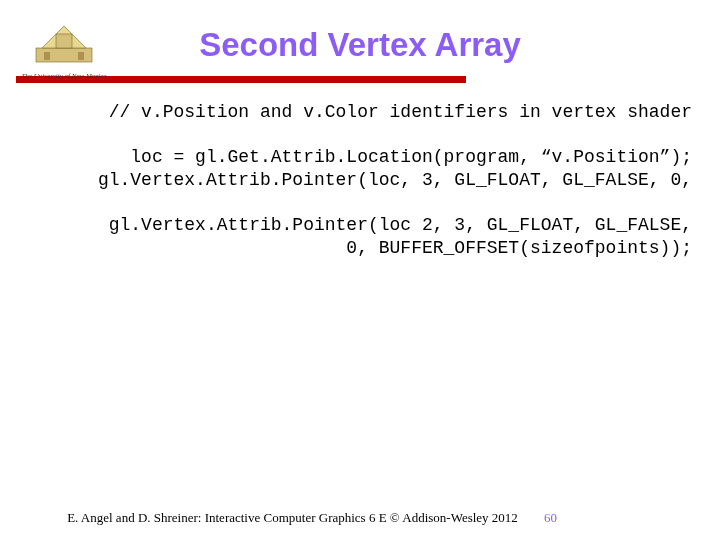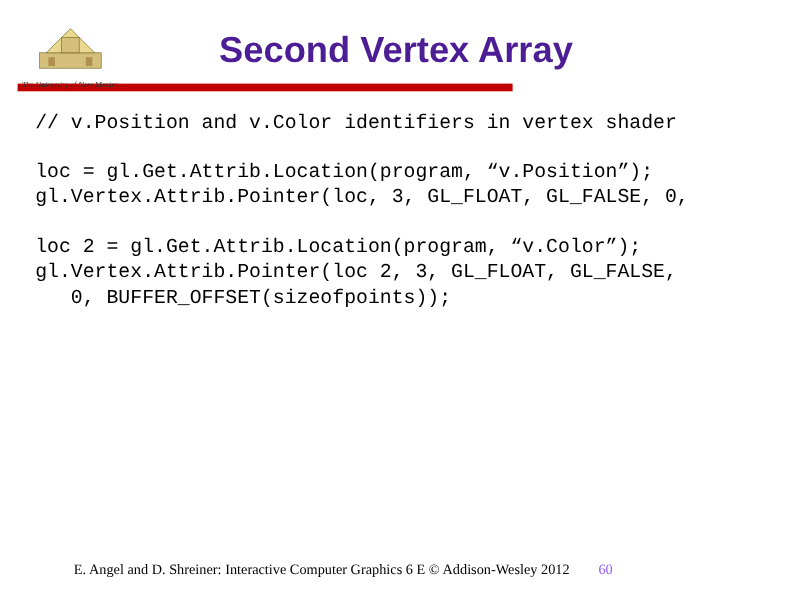--- a/index.html
+++ b/index.html
@@ -15,53 +15,55 @@
   .header {
     position: relative;
     padding: 18px 0 0 0;
   }
   .logo-area {
     position: absolute;
     left: 14px;
     top: 18px;
     width: 100px;
     text-align: center;
+    font-style: italic;
   }
   .logo-svg {
     width: 60px;
     height: 48px;
   }
   .uni-name {
     font-size: 7px;
     color: #333;
     margin-top: 2px;
     font-family: "Times New Roman", serif;
   }
   .title {
     font-size: 33px;
     font-weight: bold;
-    color: #4c1d95;
+    color: #8b5cf6;
     text-align: center;
     margin: 8px 0 12px 0;
   }
   .red-bar {
     margin-left: 16px;
     width: 450px;
     height: 7px;
     background: #c00000;
   }
   .content {
     padding: 18px 28px 0 32px;
   }
   .code {
     font-family: "Courier New", Courier, monospace;
     font-size: 18px;
     line-height: 1.28;
     color: #000;
     white-space: pre-wrap;
+    text-align: right;
   }
   .block {
     margin-bottom: 22px;
   }
   .footer {
     position: absolute;
     bottom: 14px;
     left: 0;
     width: 585px;
   }
@@ -100,21 +102,20 @@
 
 <div class="content">
   <div class="code block">// v.Position and v.Color identifiers in vertex shader</div>
 
   <div class="block">
     <div class="code">loc = gl.Get.Attrib.Location(program, “v.Position”);</div>
     <div class="code">gl.Vertex.Attrib.Pointer(loc, 3, GL_FLOAT, GL_FALSE, 0,</div>
   </div>
 
   <div class="block">
-    <div class="code">loc 2 = gl.Get.Attrib.Location(program, “v.Color”);</div>
     <div class="code">gl.Vertex.Attrib.Pointer(loc 2, 3, GL_FLOAT, GL_FALSE,</div>
     <div class="code">   0, BUFFER_OFFSET(sizeofpoints));</div>
   </div>
 </div>
 
 <div class="footer">
   <div class="credit">E. Angel and D. Shreiner: Interactive Computer Graphics 6 E © Addison-Wesley 2012</div>
   <div class="pagenum">60</div>
 </div>
 

